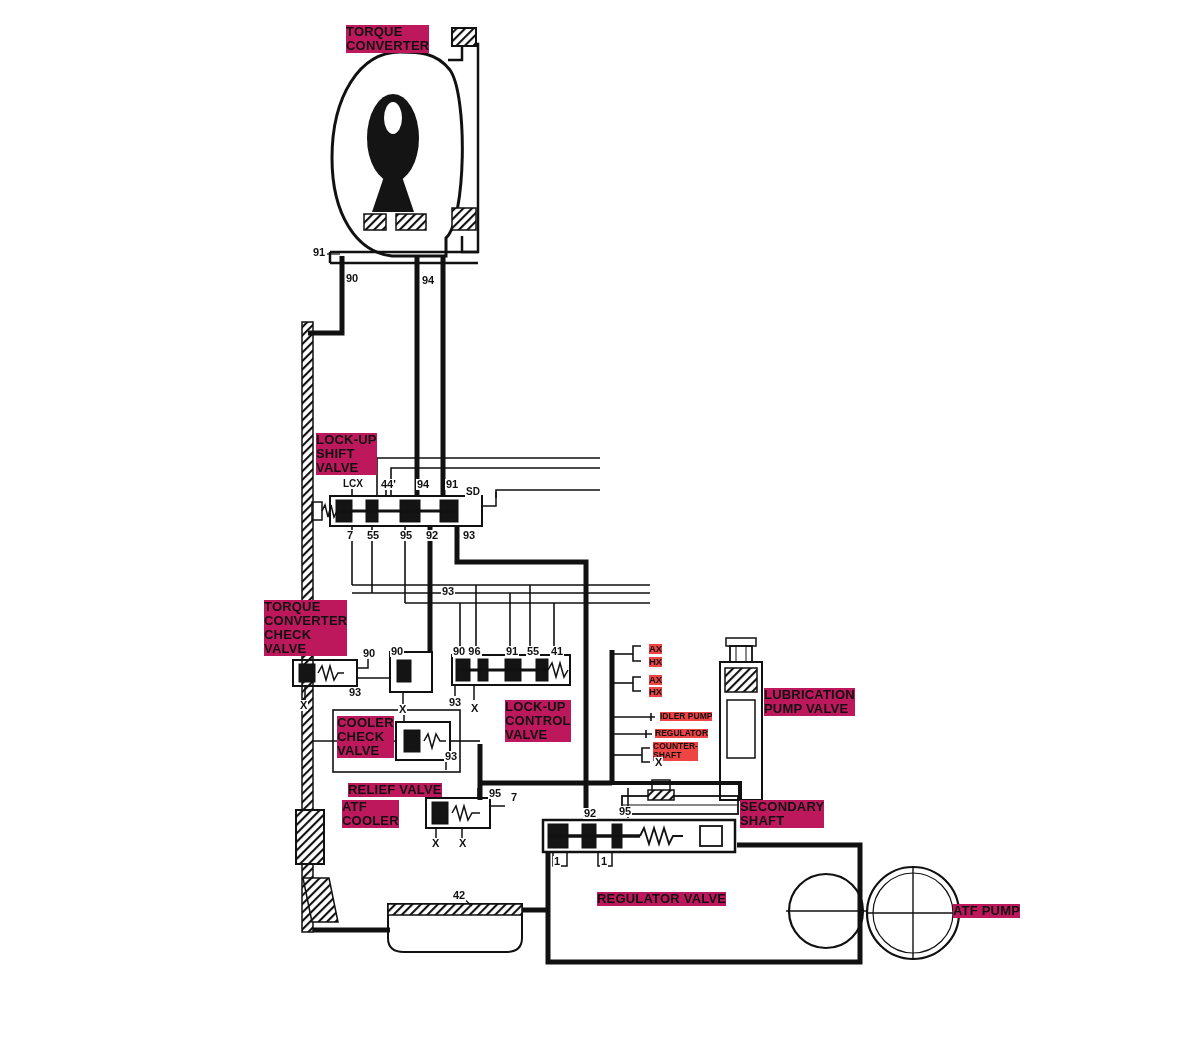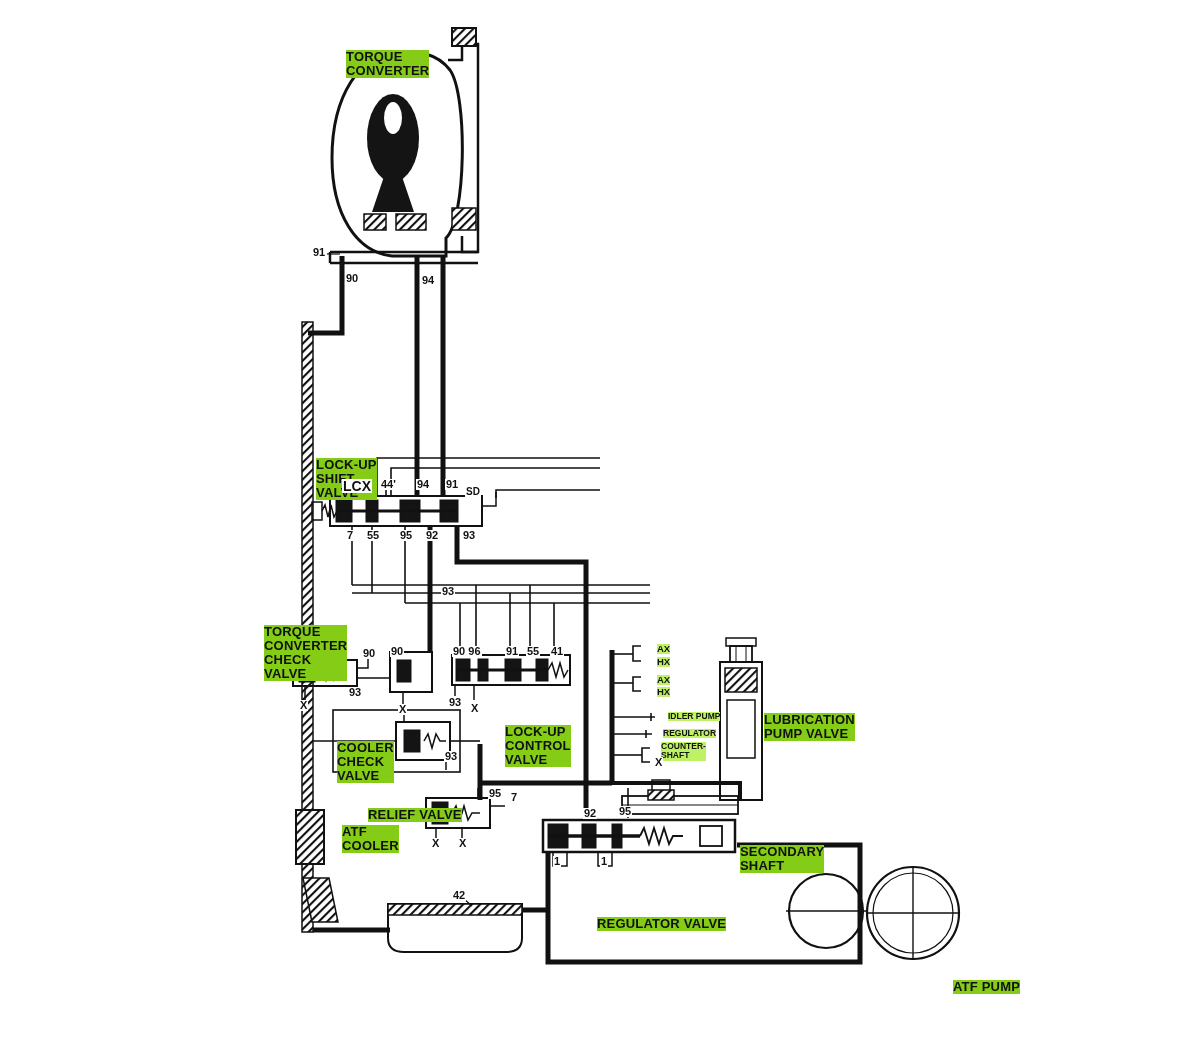--- a/index.html
+++ b/index.html
@@ -14,40 +14,38 @@
     overflow: hidden;
   }
   #linework { position: absolute; left: 0; top: 0; }
   .c {
     position: absolute;
     font-weight: 700;
     font-size: 13px;
     line-height: 1.07;
     letter-spacing: .2px;
     white-space: pre-line;
-    background: #84cc16;
-    margin-top: 25px;
+    background: #be185d;
   }
   .n {
     position: absolute;
     font-weight: 700;
     font-size: 11px;
     line-height: 1;
     white-space: pre-line;
     background: #fff;
     padding: 0 1px;
   }
   .s {
     position: absolute;
     font-weight: 700;
     font-size: 8.5px;
     line-height: 1.1;
     white-space: pre-line;
-    background: #bef264;
-    margin-left: 8px;
+    background: #ef4444;
   }
 </style>
 </head>
 <body>
 
 <div id="canvas">
 
   <svg id="linework" width="1200" height="1048" viewBox="0 0 1200 1048">
     <defs>
       <pattern id="h1" patternUnits="userSpaceOnUse" width="6" height="6" patternTransform="rotate(45)">
@@ -239,40 +237,40 @@
   <span class="c" style="left:264px;top:600px">TORQUE
 CONVERTER
 CHECK
 VALVE</span>
   <span class="c" style="left:337px;top:716px">COOLER
 CHECK
 VALVE</span>
   <span class="c" style="left:505px;top:700px">LOCK-UP
 CONTROL
 VALVE</span>
-  <span class="c" style="left:368px;top:783px">RELIEF VALVE</span>
+  <span class="c" style="left:348px;top:783px">RELIEF VALVE</span>
   <span class="c" style="left:342px;top:800px">ATF
 COOLER</span>
   <span class="c" style="left:597px;top:892px">REGULATOR VALVE</span>
   <span class="c" style="left:764px;top:688px">LUBRICATION
 PUMP VALVE</span>
-  <span class="c" style="left:740px;top:820px">SECONDARY
+  <span class="c" style="left:740px;top:800px">SECONDARY
 SHAFT</span>
-  <span class="c" style="left:953px;top:955px">ATF PUMP</span>
+  <span class="c" style="left:953px;top:904px">ATF PUMP</span>
 
   <span class="s" style="left:660px;top:712px">IDLER PUMP</span>
   <span class="s" style="left:655px;top:729px">REGULATOR</span>
   <span class="s" style="left:653px;top:742px">COUNTER-
 SHAFT</span>
 
   <span class="n" style="left:312px;top:247px">91</span>
   <span class="n" style="left:345px;top:273px">90</span>
   <span class="n" style="left:421px;top:275px">94</span>
 
-  <span class="n" style="left:342px;top:479px;font-size:14px">LCX</span>
+  <span class="n" style="left:342px;top:479px;font-size:10px">LCX</span>
   <span class="n" style="left:380px;top:479px">44'</span>
   <span class="n" style="left:416px;top:479px">94</span>
   <span class="n" style="left:445px;top:479px">91</span>
   <span class="n" style="left:465px;top:487px;font-size:10px">SD</span>
   <span class="n" style="left:346px;top:530px">7</span>
   <span class="n" style="left:366px;top:530px">55</span>
   <span class="n" style="left:399px;top:530px">95</span>
   <span class="n" style="left:425px;top:530px">92</span>
   <span class="n" style="left:462px;top:530px">93</span>
 

